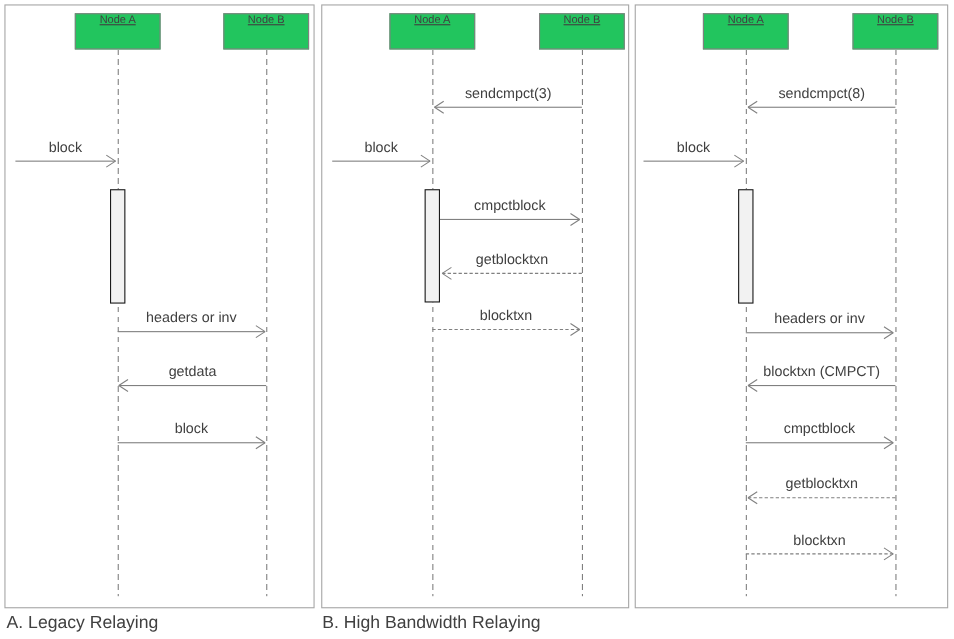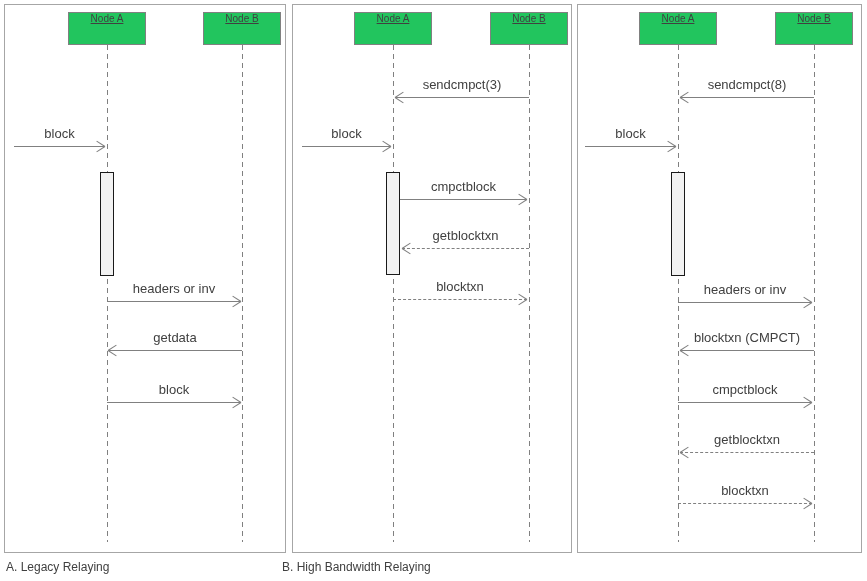--- a/index.html
+++ b/index.html
@@ -29,21 +29,21 @@
   }
   .mline{height:0;border-top:1px solid var(--line,#808080);}
   .mline.dashed{border-top-style:dashed;}
   .barb{width:10px;height:1px;background:var(--line,#808080);}
   .mlabel{
     width:220px;text-align:center;
     font-size:13px;color:var(--text,#404040);
     line-height:16px;white-space:nowrap;
   }
   .caption{
-    font-size:12px;color:var(--text,#404040);
+    font-size:16px;color:var(--text,#404040);
     white-space:nowrap;line-height:18px;
   }
 </style>
 </head>
 <body>
 
 <div id="diagram-root" style="--bg: #ffffff; --line: #808080; --text: #404040; --frame: #a6a6a6; --nodeb: #808080; --actb: #1a1a1a; --actf: #f2f2f2;">
     <div class="abs frame" style="left: 4px; top: 4px; width: 282px; height: 549px;"></div>
     <div class="abs lifeline" style="left: 107px; top: 45px; height: 497px;"></div>
     <div class="abs nodebox" style="left: 68px; top: 12px; width: 78px; height: 33px;">
@@ -94,21 +94,21 @@
     <div class="abs barb" style="left: 517px; top: 199px; transform-origin: 100% 50%; transform: rotate(33deg);"></div>
     <div class="abs barb" style="left: 517px; top: 199px; transform-origin: 100% 50%; transform: rotate(-33deg);"></div>
     <div class="abs mline dashed" style="left: 402px; top: 248px; width: 127px;"></div>
     <div class="abs mlabel" style="left: 355.5px; top: 228px;">getblocktxn</div>
     <div class="abs barb" style="left: 402px; top: 248px; transform-origin: 0px 50%; transform: rotate(33deg);"></div>
     <div class="abs barb" style="left: 402px; top: 248px; transform-origin: 0px 50%; transform: rotate(-33deg);"></div>
     <div class="abs mline dashed" style="left: 393px; top: 299px; width: 134px;"></div>
     <div class="abs mlabel" style="left: 350px; top: 279px;">blocktxn</div>
     <div class="abs barb" style="left: 517px; top: 299px; transform-origin: 100% 50%; transform: rotate(33deg);"></div>
     <div class="abs barb" style="left: 517px; top: 299px; transform-origin: 100% 50%; transform: rotate(-33deg);"></div>
-    <div class="abs caption" style="left: 282px; top: 558px;">B. High Bandwidth Relaying</div>
+    <div class="abs caption" style="left: 293px; top: 558px;">B. High Bandwidth Relaying</div>
     <div class="abs frame" style="left: 577px; top: 4px; width: 285px; height: 549px;"></div>
     <div class="abs lifeline" style="left: 678px; top: 45px; height: 497px;"></div>
     <div class="abs nodebox" style="left: 639px; top: 12px; width: 78px; height: 33px;">
       <span class="nlabel">Node A</span>
     </div>
     <div class="abs lifeline" style="left: 814px; top: 45px; height: 497px;"></div>
     <div class="abs nodebox" style="left: 775px; top: 12px; width: 78px; height: 33px;">
       <span class="nlabel">Node B</span>
     </div>
     <div class="abs act" style="left: 671px; top: 172px; width: 14px; height: 104px;"></div>

